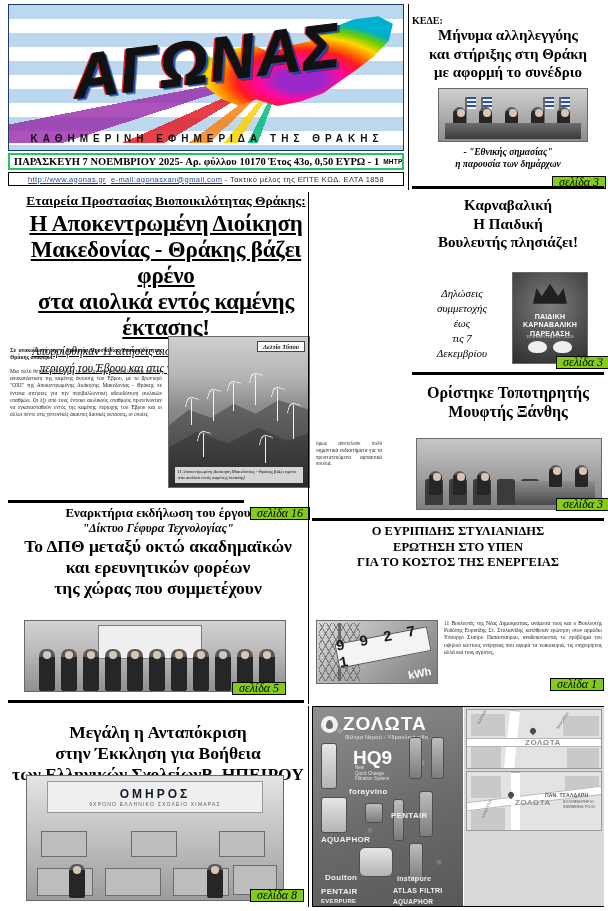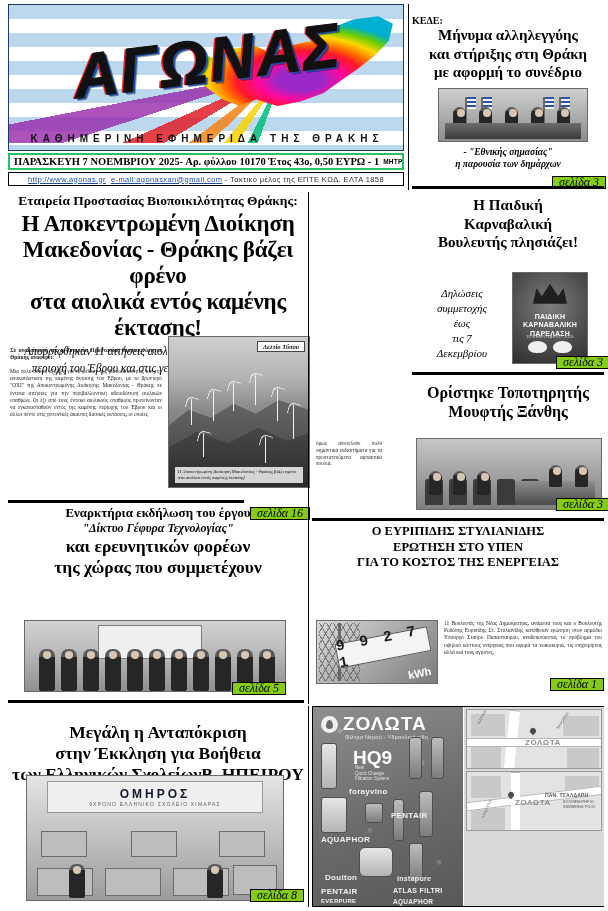--- a/index.html
+++ b/index.html
@@ -106,21 +106,21 @@
   #mast-web {
     position:absolute; left:8px; top:172px; width:396px; height:14px;
     border:1px solid #000;
     display:flex; align-items:center; justify-content:center;
     font-family:"Liberation Sans","DejaVu Sans",sans-serif;
     font-size:7.5px; letter-spacing:.4px; color:#2b2b2b;
   }
   #mast-web .lnk { color:#1b4fa0; text-decoration:underline; }
 
   
-  #left-col { position:absolute; left:8px; top:192px; width:300px; }
+  #left-col { position:absolute; left:16px; top:192px; width:300px;text-decoration:underline; }
 
   .kicker {
     font-size:13.5px; font-weight:bold; text-align:center;
     line-height:16px; padding:1px 0 2px;
   }
   .main-head {
     font-size:23px; font-weight:bold; text-align:center;
     line-height:26px; letter-spacing:-.2px;
   }
   .deck {
@@ -437,20 +437,21 @@
 
   <div style="position:absolute;left:250px;top:503px;">
     <span class="badge">σελίδα 16</span>
   </div>
 
   <div class="hrule-thick" style="position:absolute;left:8px;top:500px;width:236px;"></div>
 
   <div style="position:absolute;left:8px;top:505px;width:300px;">
     <div id="sec2-kick">Εναρκτήρια εκδήλωση του έργου</div>
     <div id="sec2-sub">"Δίκτυο Γέφυρα Τεχνολογίας"</div>
+    <div class="sec2-line">Το ΔΠΘ μεταξύ οκτώ ακαδημαϊκών</div>
     <div class="sec2-line">και ερευνητικών φορέων</div>
     <div class="sec2-line">της χώρας που συμμετέχουν</div>
   </div>
 
   <div id="group-photo" class="photo">
     <div class="wall"></div>
     <div class="screen"></div>
     <div class="person" style="left:14px;"></div>
     <div class="person" style="left:36px;"></div>
     <div class="person" style="left:58px;"></div>
@@ -525,22 +526,22 @@
   <div style="position:absolute;left:412px;top:146px;width:192px;">
     <div class="r-cap">- "Εθνικής σημασίας"</div>
     <div class="r-cap">η παρουσία των δημάρχων</div>
   </div>
   <div style="position:absolute;left:552px;top:172px;">
     <span class="badge">σελίδα 3</span>
   </div>
   <div class="hrule-thick" style="position:absolute;left:412px;top:186px;width:192px;"></div>
 
   <div style="position:absolute;left:412px;top:196px;width:192px;">
+    <div class="r-head">Καρναβαλική</div>
     <div class="r-head">Η Παιδική</div>
-    <div class="r-head">Καρναβαλική</div>
     <div class="r-head">Βουλευτής πλησιάζει!</div>
   </div>
 
   <div id="carn-decl">
     <div>Δηλώσεις</div>
     <div>συμμετοχής</div>
     <div>έως</div>
     <div>τις 7</div>
     <div>Δεκεμβρίου</div>
   </div>

